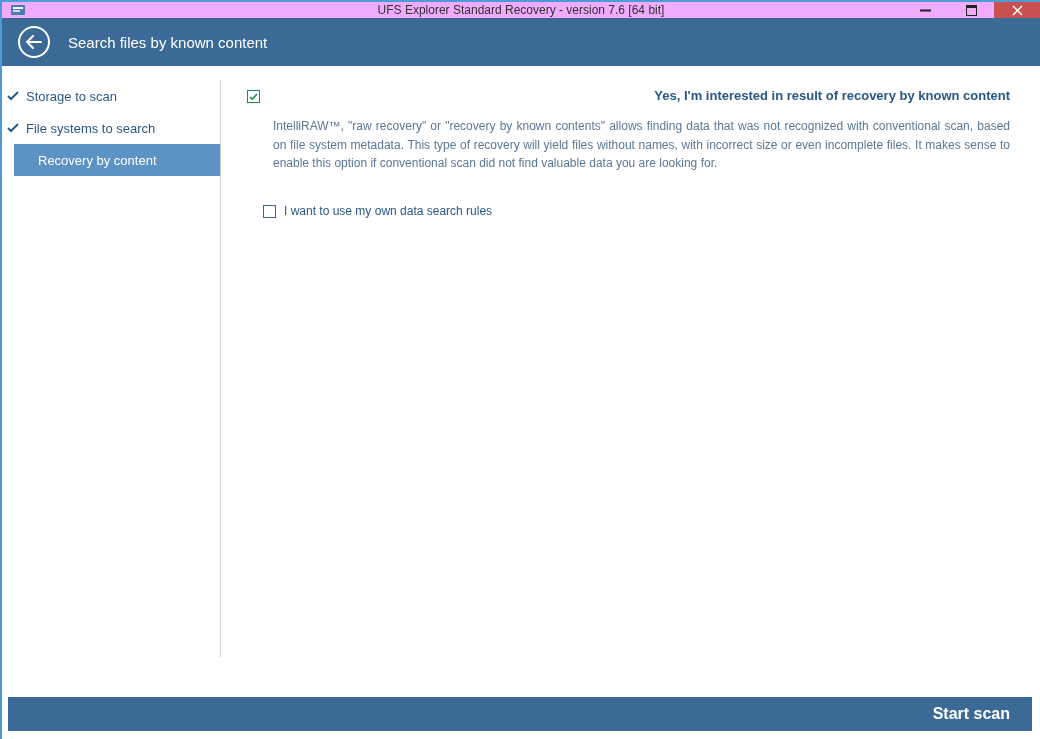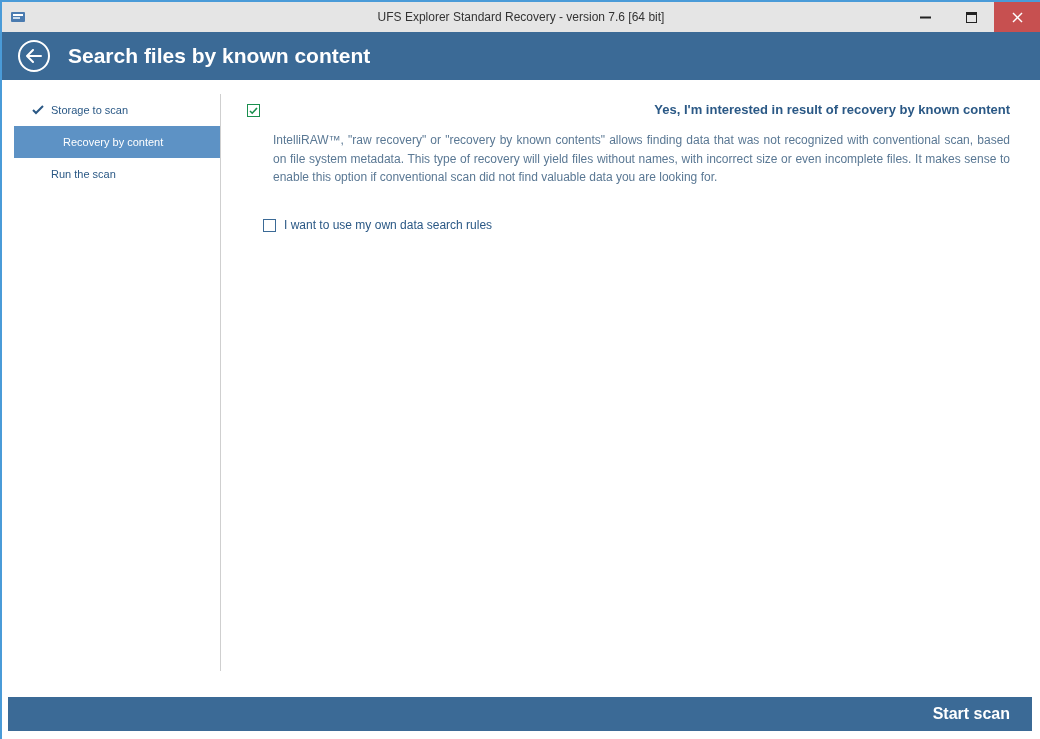--- a/index.html
+++ b/index.html
@@ -1,29 +1,29 @@
 <!DOCTYPE html>
 <html><head>
 <meta charset="utf-8">
 <style>
   * { box-sizing: border-box; }
   html, body { margin:0; padding:0; width:1040px; height:739px; font-family:"Segoe UI", Tahoma, sans-serif; background:#fff; overflow:hidden; border:1px solid #4a9bd8; }
-  .titlebar { height:30px; background:#e5e5e5; display:flex; align-items:center; position:relative;gap:33px; }
+  .titlebar { height:16px; background:#f0abfc; display:flex; align-items:center; position:relative;gap:33px; }
   .app-icon { width:16px; height:16px; margin-left:8px; display:inline-block; }
   .titletext { position:absolute; left:0; right:0; text-align:center; font-size:12px; color:#333; pointer-events:none; }
   .winbtns { margin-left:auto; display:flex; height:100%; }
   .winbtn { width:46px; display:flex; align-items:center; justify-content:center; color:#333; }
   .winbtn.close { background:#c75050; color:#fff; width:46px; }
   .winbtn svg { display:block; }
   .header { background:#3b6a96; color:#fff; height:48px; display:flex; align-items:center; padding:0 16px; }
   .backbtn { width:32px; height:32px; border:2px solid #fff; border-radius:50%; display:flex; align-items:center; justify-content:center; margin-right:18px; cursor:pointer; }
-  .headertitle { font-size:21px; font-weight:700; }
+  .headertitle { font-size:15px; font-weight:400; }
   .body { display:flex; height:calc(100% - 30px - 48px - 54px); background:#fff; }
   .sidebar { width:218px; padding:14px 0; }
-  .sidebar-item { display:flex; align-items:center; height:32px; padding:0 27px; font-size:11px; color:#2a5885; cursor:pointer; }
+  .sidebar-item { display:flex; align-items:center; height:32px; padding:0 2px; font-size:13px; color:#2a5885; cursor:pointer; }
   .sidebar-item .chk { width:18px; display:flex; justify-content:center; color:#2a5885; }
   .sidebar-item .lbl { margin-left:4px; }
   .sidebar-item.active { background:#5d92c5; color:#fff;margin-left:12px; }
   .sidebar-item.active .chk { color:#fff; }
   .divider { width:1px; background:#cfcfcf; margin:14px 0; }
   .content { flex:1; padding:22px 30px 0 26px; }
   .row { display:flex; align-items:flex-start;justify-content:space-between; }
   .cb { width:13px; height:13px; border:1px solid #1a8f4e; margin-top:2px; display:flex; align-items:center; justify-content:center; flex:0 0 auto; }
   .cb.unchecked { border:1px solid #3b6a96; }
   .cb svg { display:block; }
@@ -79,27 +79,31 @@
 <div class="body">
   <div class="sidebar">
     <div class="sidebar-item">
       <span class="chk">
           <svg width="12" height="10" viewBox="0 0 12 10">
             <path d="M1 5 L4 8 L11 1" fill="none" stroke="currentColor" stroke-width="2"></path>
           </svg>
         </span>
       <span class="lbl">Storage to scan</span>
     </div>
+    <div class="sidebar-item">
+      <span class="chk">
+          <svg width="12" height="10" viewBox="0 0 12 10">
+            <path d="M1 5 L4 8 L11 1" fill="none" stroke="currentColor" stroke-width="2"></path>
+          </svg>
+        </span>
+      <span class="lbl">File systems to search</span>
+    </div>
     <div class="sidebar-item active">
       <span class="chk"></span>
       <span class="lbl">Recovery by content</span>
-    </div>
-    <div class="sidebar-item">
-      <span class="chk"></span>
-      <span class="lbl">Run the scan</span>
     </div>
   </div>
 
   <div class="divider"></div>
 
   <div class="content">
     <div class="row">
       <span class="cb">
         <svg width="9" height="8" viewBox="0 0 9 8">
             <path d="M1 4 L3.2 6.2 L8 1" fill="none" stroke="#1a8f4e" stroke-width="1.6"></path>

